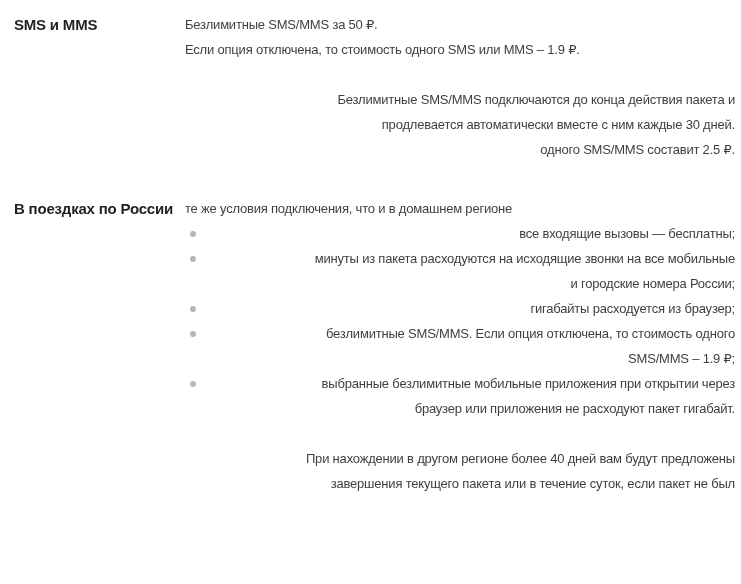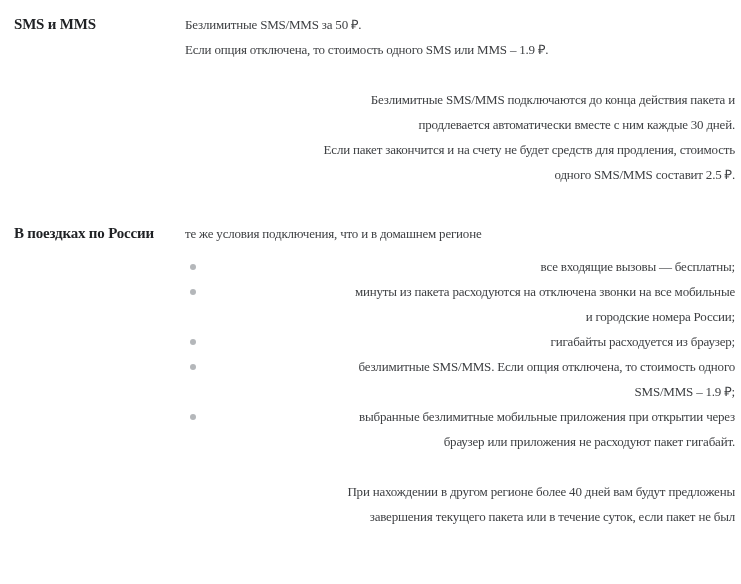--- a/index.html
+++ b/index.html
@@ -13,21 +13,20 @@
     width: 741px;
     height: 584px;
     background: var(--bg-color);
     font-family: "Liberation Sans", "DejaVu Sans", sans-serif;
     overflow: hidden;
   }
   .page {
     width: 741px;
     height: 584px;
     padding: 12px 6px 9px 14px;
-    font-family: Liberation Serif, serif;
   }
   .section-row {
     display: flex;
     align-items: flex-start;
   }
   .section-row + .section-row {
     margin-top: 34px;
   }
   .section-label {
     width: 171px;
@@ -40,21 +39,21 @@
   }
   .section-content {
     flex: 1 1 auto;
     min-width: 0;
   }
   .block + .block {
     margin-top: 25px;
     text-align: right;
   }
   .block.bullets {
-    margin-top: 8px;
+    margin-top: 0;
   }
   .line {
     font-size: 13px;
     line-height: 25px;
     color: var(--text-color);
     letter-spacing: -0.2px;
     white-space: nowrap;
   }
   ul.bullets {
     list-style: none;
@@ -82,37 +81,36 @@
       <div class="section-row">
         <div class="section-label">SMS и MMS</div>
         <div class="section-content">
           <div class="block paragraph">
             <div class="line">Безлимитные SMS/MMS за 50 ₽.</div>
             <div class="line">Если опция отключена, то стоимость одного SMS или MMS – 1.9 ₽.</div>
           </div>
           <div class="block paragraph">
             <div class="line">Безлимитные SMS/MMS подключаются до конца действия пакета и</div>
             <div class="line">продлевается автоматически вместе с ним каждые 30 дней.</div>
-            <div class="line">Если пакет закончится и на счету не будет средств для продления, стоимость</div>
             <div class="line">одного SMS/MMS составит 2.5 ₽.</div>
           </div>
         </div>
       </div>
       <div class="section-row">
         <div class="section-label">В поездках по России</div>
         <div class="section-content">
           <div class="block paragraph">
             <div class="line">те же условия подключения, что и в домашнем регионе</div>
           </div>
           <ul class="block bullets">
             <li class="bullet-item">
               <div class="line">все входящие вызовы — бесплатны;</div>
             </li>
             <li class="bullet-item">
-              <div class="line">минуты из пакета расходуются на отключена звонки на все мобильные</div>
+              <div class="line">минуты из пакета расходуются на исходящие звонки на все мобильные</div>
               <div class="line">и городские номера России;</div>
             </li>
             <li class="bullet-item">
               <div class="line">гигабайты расходуется из браузер;</div>
             </li>
             <li class="bullet-item">
               <div class="line">безлимитные SMS/MMS. Если опция отключена, то стоимость одного</div>
               <div class="line">SMS/MMS – 1.9 ₽;</div>
             </li>
             <li class="bullet-item">

